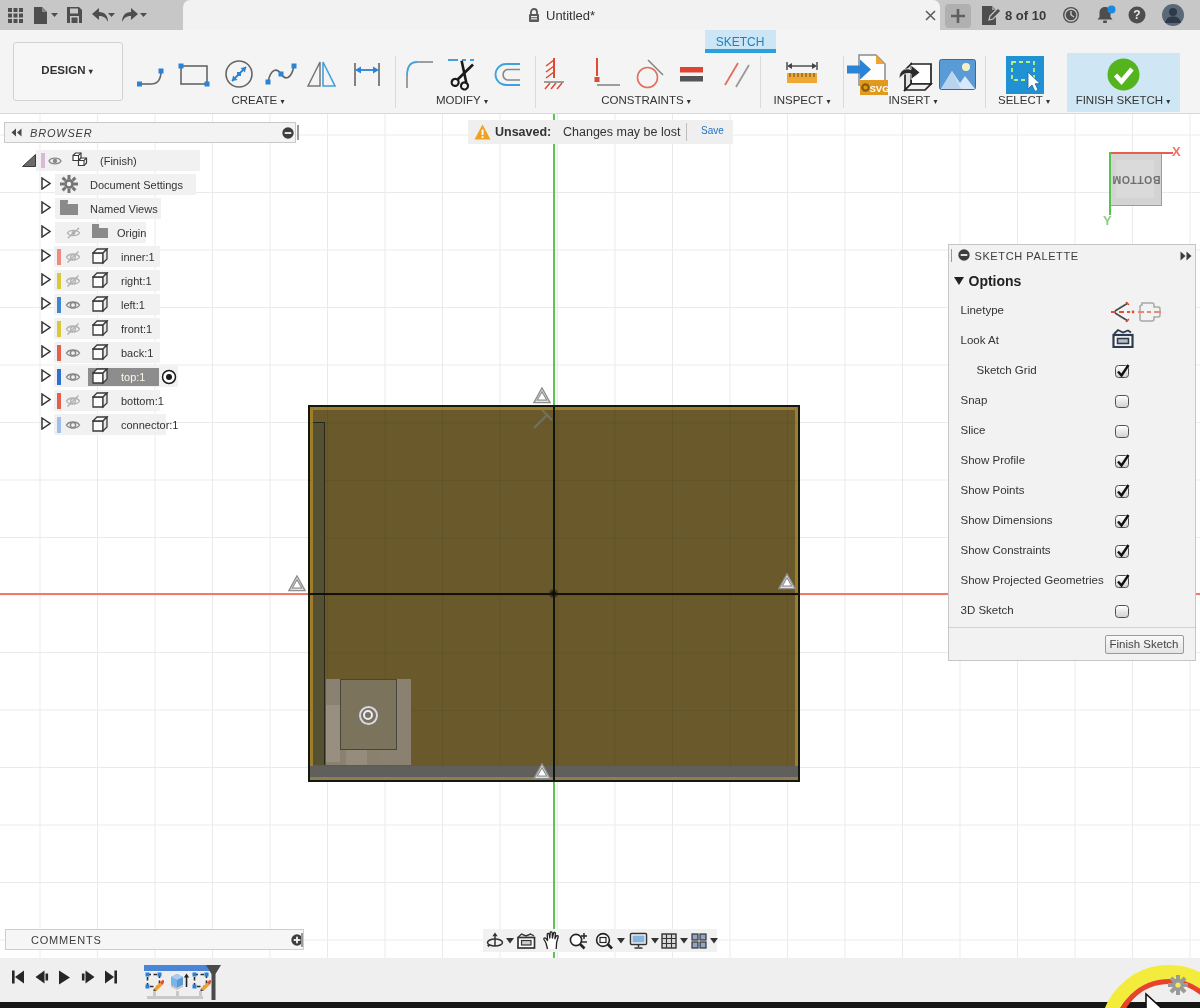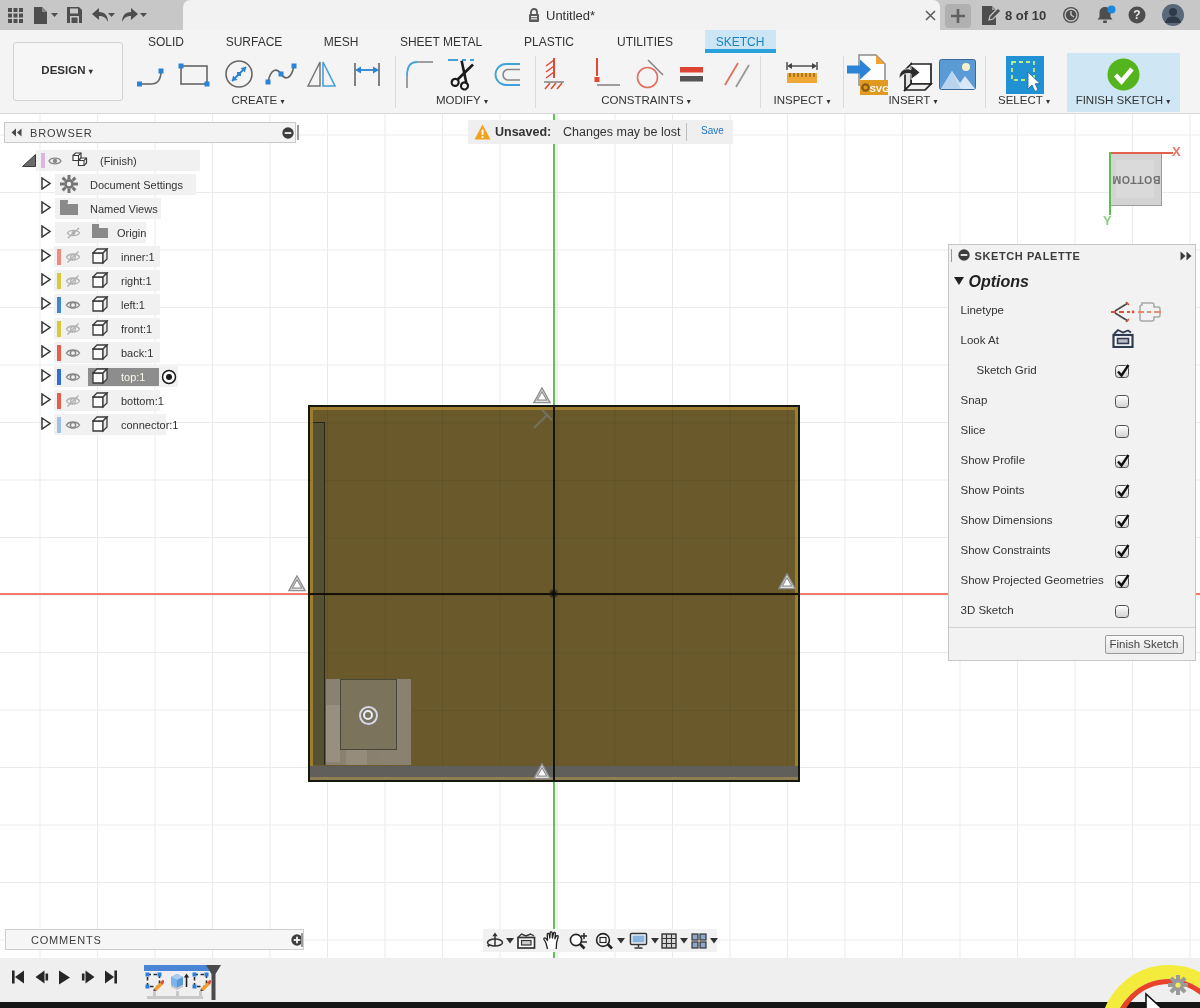--- a/index.html
+++ b/index.html
@@ -159,28 +159,20 @@
     <circle cx="11" cy="8" r="4" fill="#2e3a48"></circle>
     <path d="M3,19 C4,13.5 8,12.5 11,12.5 C14,12.5 18,13.5 19,19 Z" fill="#2e3a48"></path>
   </svg>
 </div>
 
 <div class="abs" id="ribbon" style="left:0;top:30px;width:1200px;height:83px;background:#f4f4f4;border-bottom:1px solid #d8d8d8;box-sizing:content-box;">
 
   <div class="abs" style="left:13px;top:12px;width:108px;height:57px;background:#f6f6f6;border:1px solid #d2d2d2;border-radius:3px;"></div>
   <div class="abs" style="left:13px;top:34px;width:108px;text-align:center;font-size:11.5px;font-weight:bold;color:#333;">DESIGN&nbsp;<span style="font-size:8px;">▾</span></div>
 
-  <div class="abs" style="left:0;top:5px;width:1200px;height:16px;font-size:12px;color:#333;">
-    <span class="abs" style="left:166px;transform:translateX(-50%);">SOLID</span>
-    <span class="abs" style="left:254px;transform:translateX(-50%);">SURFACE</span>
-    <span class="abs" style="left:341px;transform:translateX(-50%);">MESH</span>
-    <span class="abs" style="left:441px;transform:translateX(-50%);">SHEET METAL</span>
-    <span class="abs" style="left:549px;transform:translateX(-50%);">PLASTIC</span>
-    <span class="abs" style="left:645px;transform:translateX(-50%);">UTILITIES</span>
-  </div>
   <div class="abs" style="left:705px;top:0;width:71px;height:19px;background:#cde6f5;"></div>
   <div class="abs" style="left:740px;top:5px;transform:translateX(-50%);font-size:12px;color:#1883c4;">SKETCH</div>
   <div class="abs" style="left:705px;top:19px;width:71px;height:3.5px;background:#2aa0dc;"></div>
 
   <div class="abs" style="left:395px;top:26px;width:1px;height:52px;background:#dadada;"></div>
   <div class="abs" style="left:535px;top:26px;width:1px;height:52px;background:#dadada;"></div>
   <div class="abs" style="left:760px;top:26px;width:1px;height:52px;background:#dadada;"></div>
   <div class="abs" style="left:843px;top:26px;width:1px;height:52px;background:#dadada;"></div>
   <div class="abs" style="left:985px;top:26px;width:1px;height:52px;background:#dadada;"></div>
 
@@ -324,21 +316,21 @@
   <div class="abs" style="left:233px;top:5px;font-size:10px;color:#2173c4;">Save</div>
 </div>
 
 <div class="abs" id="browser" style="left:0;top:0;width:320px;height:440px;font-size:11px;color:#333;">
 
   <div class="abs" style="left:4px;top:122px;width:292px;height:21px;background:#f3f3f3;border:1px solid #c9c9c9;box-sizing:border-box;"></div>
   <svg class="abs" style="left:11px;top:128px;" width="11" height="9" viewBox="0 0 11 9">
     <path d="M5,0.5 L0.5,4.5 L5,8.5 Z" fill="#4a4a4a"></path>
     <path d="M10.5,0.5 L6,4.5 L10.5,8.5 Z" fill="#4a4a4a"></path>
   </svg>
-  <div class="abs" style="left:30px;top:127px;letter-spacing:0.8px;color:#3c3c3c;">BROWSER</div>
+  <div class="abs" style="left:30px;top:127px;letter-spacing:0.8px;color:#3c3c3c;font-style:italic;">BROWSER</div>
   <svg class="abs" style="left:282px;top:126.5px;" width="12" height="12" viewBox="0 0 12 12">
     <circle cx="6" cy="6" r="5.7" fill="#3d3d3d"></circle>
         <rect x="2.7" y="5.1" width="6.6" height="1.8" fill="#f3f3f3"></rect>
   </svg>
   <div class="abs" style="left:297px;top:125px;width:1.5px;height:15px;background:#9a9a9a;"></div>
 
   <div class="abs" style="left:36px;top:150px;width:164px;height:21px;background:#f1f1f1;"></div>
   <div class="abs" style="left:55px;top:174px;width:141px;height:21px;background:#f1f1f1;"></div>
   <div class="abs" style="left:55px;top:198px;width:106px;height:21px;background:#f1f1f1;"></div>
   <div class="abs" style="left:55px;top:222px;width:91px;height:21px;background:#f1f1f1;"></div>
@@ -541,30 +533,30 @@
   <div class="abs" style="left:121px;top:419px;">connector:1</div>
 </div>
 
 <div class="abs" id="palette" style="left:947.5px;top:243.5px;width:248px;height:417px;background:#f2f2f2;border:1px solid #c6c6c6;box-sizing:border-box;font-size:11.5px;color:#333;">
 
   <div class="abs" style="left:2px;top:4px;width:1.5px;height:13px;background:#9a9a9a;"></div>
   <svg class="abs" style="left:9px;top:4.5px;" width="12" height="12" viewBox="0 0 12 12">
     <circle cx="6" cy="6" r="5.7" fill="#3d3d3d"></circle>
         <rect x="2.7" y="5.1" width="6.6" height="1.8" fill="#f2f2f2"></rect>
   </svg>
-  <div class="abs" style="left:26px;top:5px;font-size:11px;letter-spacing:0.6px;color:#3c3c3c;font-weight:bold;">SKETCH PALETTE</div>
+  <div class="abs" style="left:26px;top:5px;font-size:11px;letter-spacing:0.6px;color:#3c3c3c;">SKETCH PALETTE</div>
   <svg class="abs" style="left:231px;top:6px;" width="12" height="10" viewBox="0 0 12 10">
     <path d="M0.5,0.5 L5.5,5 L0.5,9.5 Z" fill="#3d3d3d"></path>
         <path d="M6.5,0.5 L11.5,5 L6.5,9.5 Z" fill="#3d3d3d"></path>
   </svg>
 
   <svg class="abs" style="left:5px;top:32px;" width="10" height="8" viewBox="0 0 10 8">
         <path d="M0,0 H10 L5,8 Z" fill="#222"></path>
       </svg>
-  <div class="abs" style="left:20px;top:28px;font-size:16px;font-weight:bold;color:#222;font-style:italic;">Options</div>
+  <div class="abs" style="left:20px;top:28px;font-size:14px;font-weight:bold;color:#222;">Options</div>
 
   <div class="abs" style="left:12px;top:59.5px;">Linetype</div>
   <div class="abs" style="left:12px;top:89.5px;">Look At</div>
   <div class="abs" style="left:28px;top:119.5px;">Sketch Grid</div>
   <div class="abs" style="left:12px;top:149.5px;">Snap</div>
   <div class="abs" style="left:12px;top:179.5px;">Slice</div>
   <div class="abs" style="left:12px;top:209.5px;">Show Profile</div>
   <div class="abs" style="left:12px;top:239.5px;">Show Points</div>
   <div class="abs" style="left:12px;top:269.5px;">Show Dimensions</div>
   <div class="abs" style="left:12px;top:299.5px;">Show Constraints</div>

